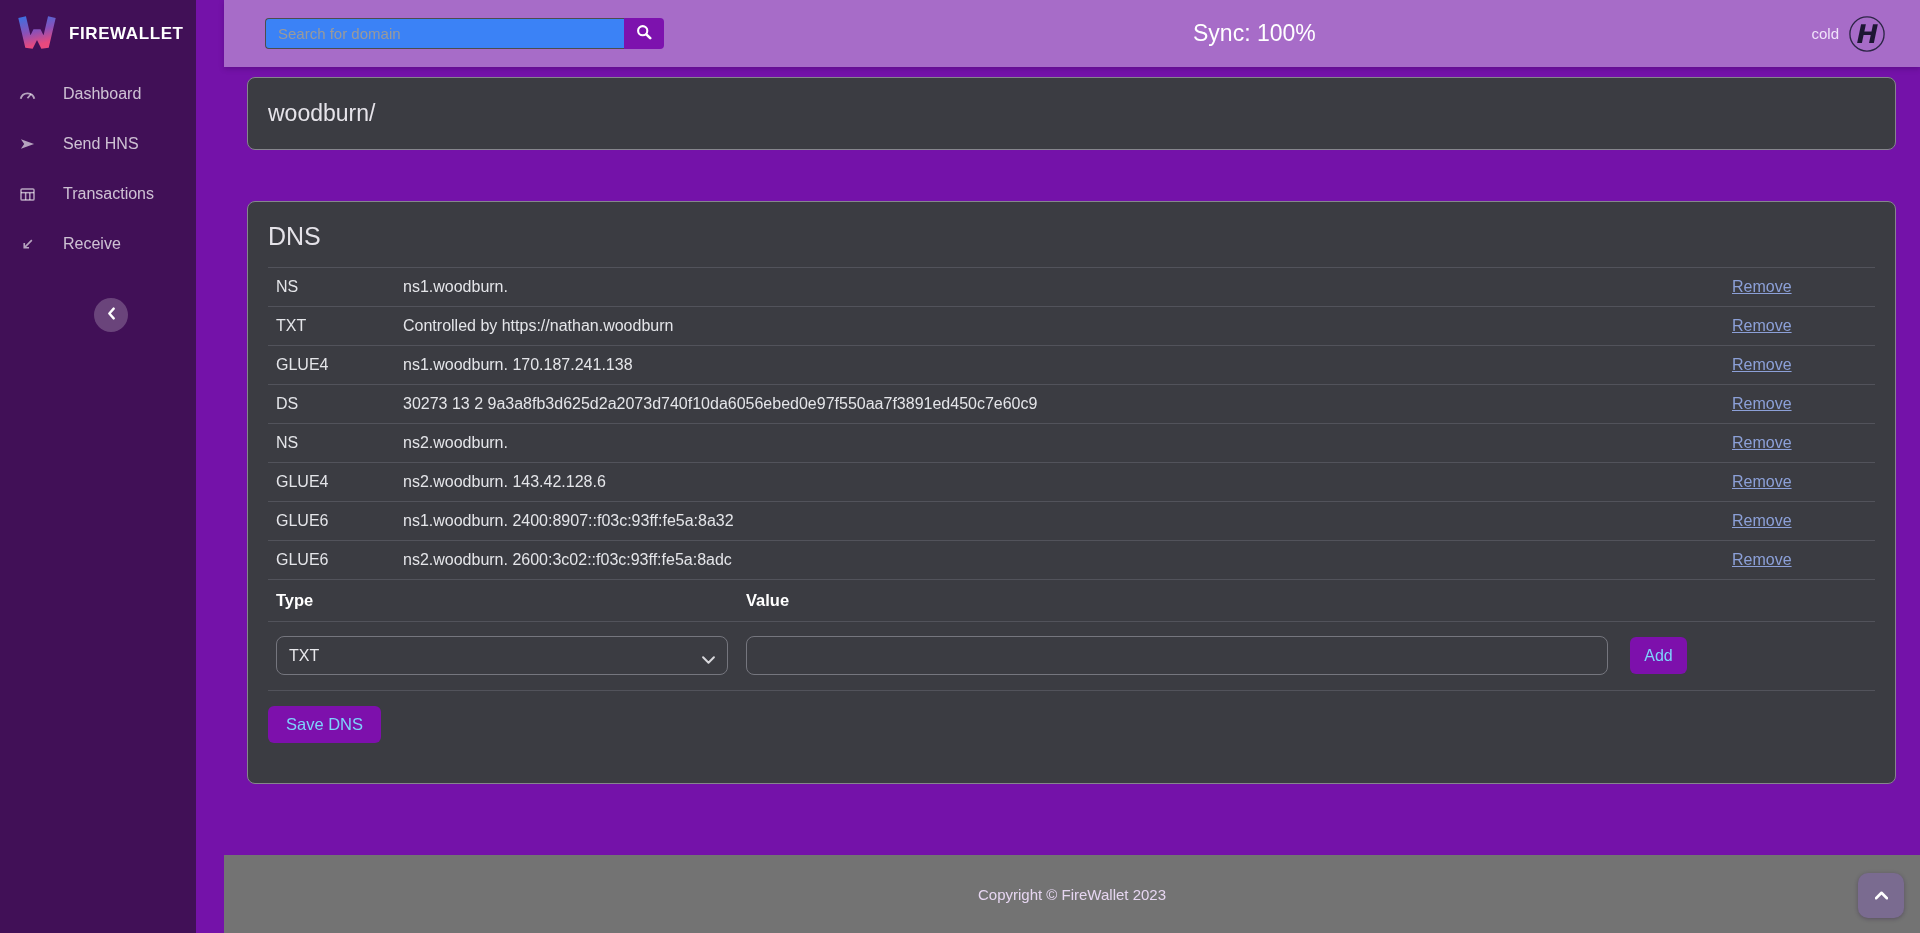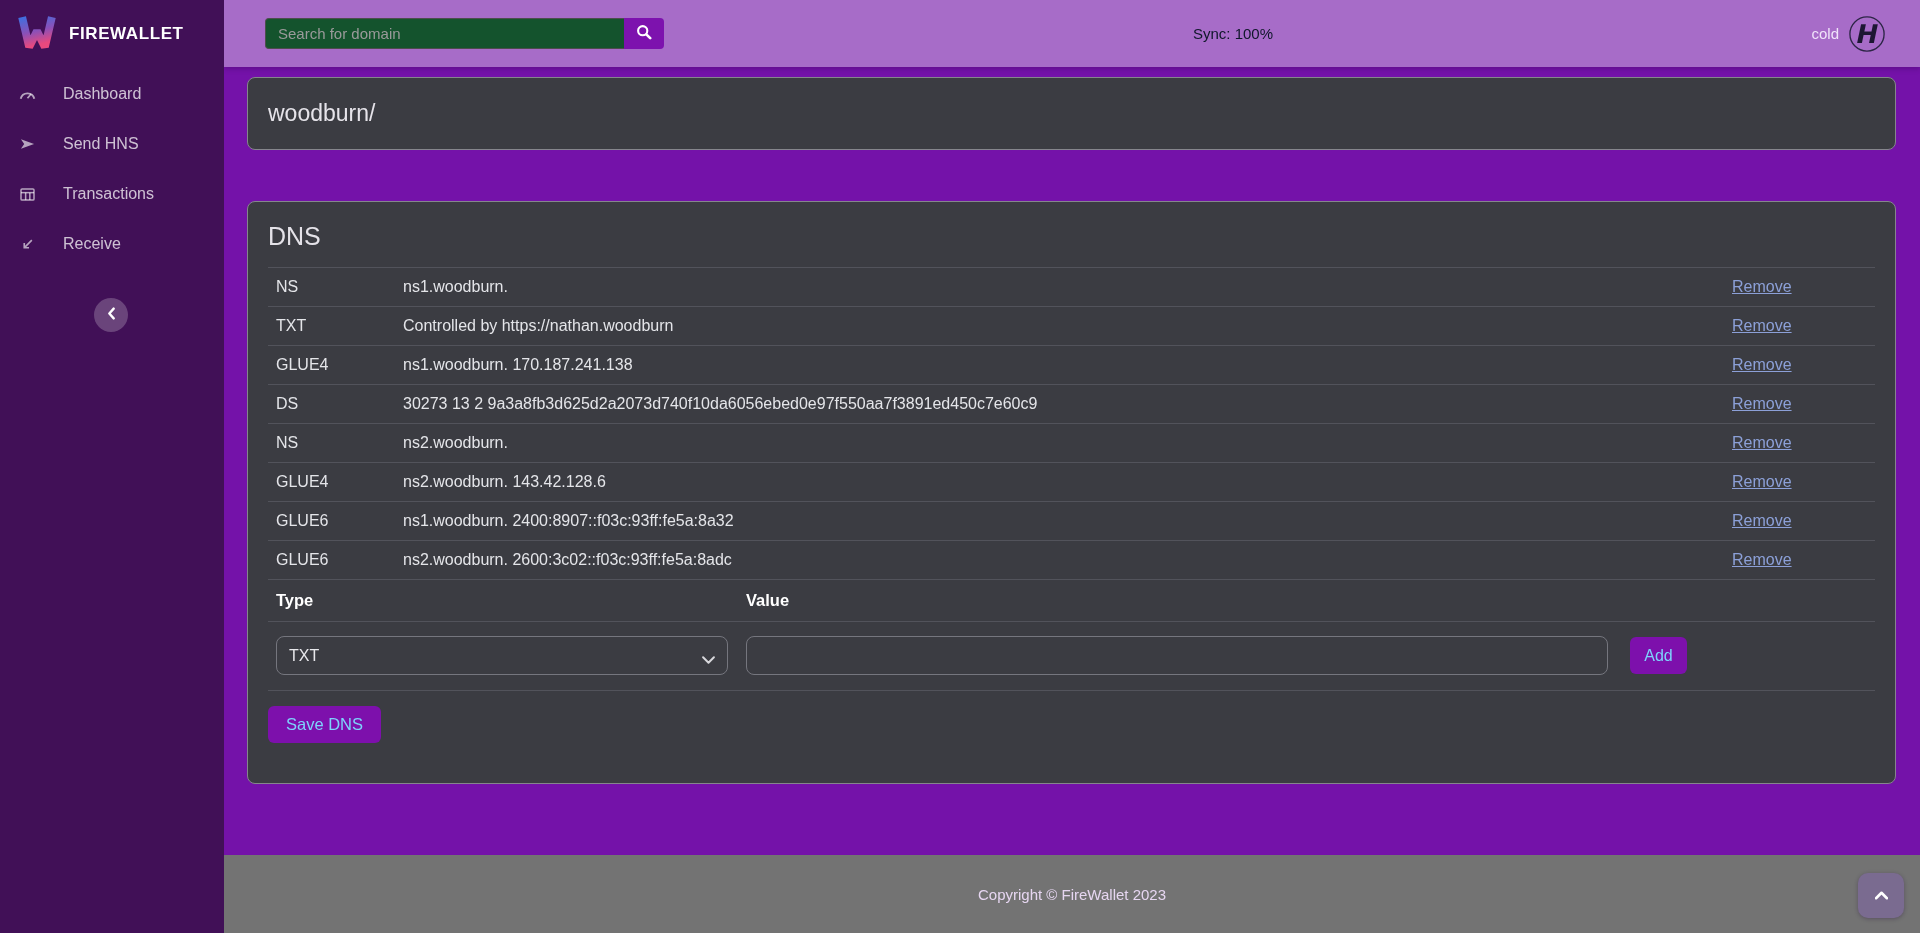--- a/index.html
+++ b/index.html
@@ -1,44 +1,44 @@
 <!DOCTYPE html>
 <html><head>
 <meta charset="utf-8">
 <style>
   * { margin:0; padding:0; box-sizing:border-box; }
   html,body { width:1920px; height:933px; overflow:hidden;
     font-family:"Liberation Sans", sans-serif; background:#7412a9; }
 
   
-  .sidebar { position:fixed; left:0; top:0; bottom:0; width:224px;
+  .sidebar { position:fixed; left:0; top:0; bottom:0; width:196px;
     background:#411057; z-index:30; }
   .brand { height:67px; display:flex; align-items:center; padding-left:16px; gap:11px; }
   .brand-name { color:#ffffff; font-size:17px; font-weight:bold; letter-spacing:.6px; }
   .nav { margin-top:2px; }
   .nav-item { display:flex; align-items:center; gap:27px; padding:16px 18px;
     color:rgba(255,255,255,.74); font-size:16px; cursor:pointer; }
   .nav-item .nv-icon { width:18px; display:flex; justify-content:center; color:rgba(255,255,255,.62); }
   .collapse-btn { position:absolute; left:94px; top:298px; width:34px; height:34px;
     border-radius:50%; background:rgba(255,255,255,.22); display:flex;
     align-items:center; justify-content:center; cursor:pointer; border:none; }
 
   
   .topbar { position:fixed; left:224px; right:0; top:0; height:67px; background:#a76cc8;
     display:flex; align-items:center; padding:0 34px 0 28px; z-index:20;
     box-shadow:0 2px 5px rgba(40,0,60,.25); }
   .search-group { display:flex; margin-left:13px; height:31px; }
-  .search-input { width:359px; height:31px; background:#14532d; border:1px solid #4d4d4d;
+  .search-input { width:359px; height:31px; background:#3b82f6; border:1px solid #4d4d4d;
     border-right:none; border-radius:4px 0 0 4px; color:#e8e8e8; font-size:15px;
     padding:0 12px; outline:none; font-family:"Liberation Sans",sans-serif; }
   .search-input::placeholder { color:#9a9a9a; }
   .search-btn { width:40px; height:31px; background:#7d12ae; border:none;
     border-radius:0 4px 4px 0; display:flex; align-items:center; justify-content:center;
     cursor:pointer; }
-  .sync-label { position:absolute; left:969px; color:#0f172a; font-size:15px; }
+  .sync-label { position:absolute; left:969px; color:#ffffff; font-size:23px; }
   .top-right { margin-left:auto; display:flex; align-items:center; gap:9px; }
   .cold-label { color:#f0e4fa; font-size:15px; }
   .hns-badge { width:38px; height:38px; display:flex; align-items:center; justify-content:center; cursor:pointer; }
 
   
   .main { margin-left:224px; margin-top:67px; height:788px; background:#7412a9;
     padding:10px 24px 0 23px; }
   .card { background:#3b3c42; border:1px solid #85868c; border-radius:8px; padding:20px; }
   .domain-card { height:73px; display:flex; align-items:center; }
   .domain-title { color:#e6e4ea; font-size:23px; font-weight:400; }

